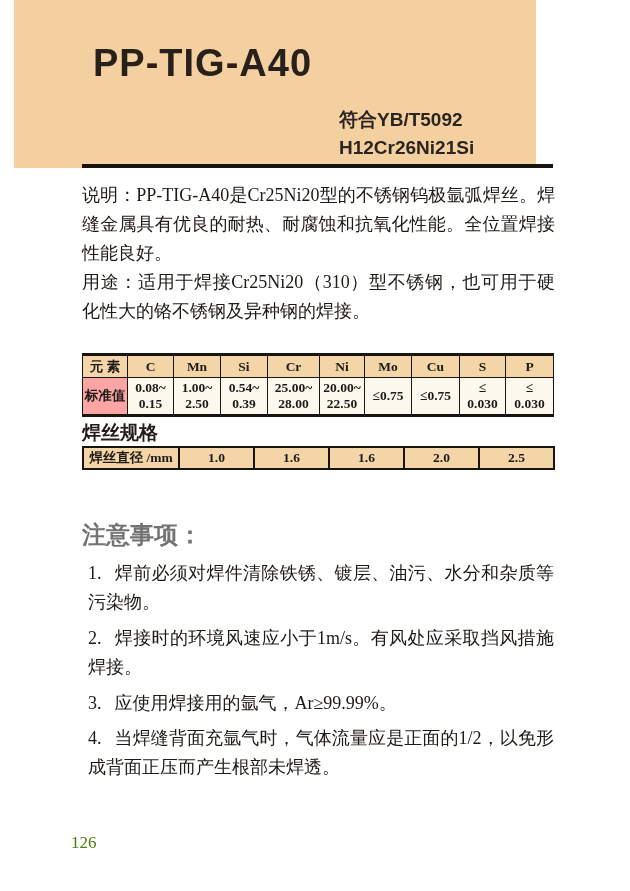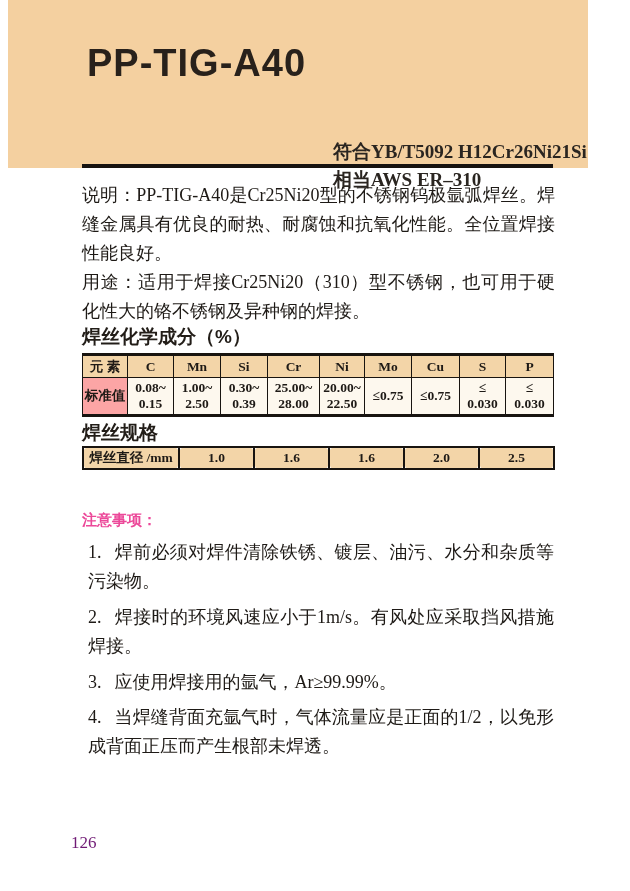--- a/index.html
+++ b/index.html
@@ -1,30 +1,30 @@
 <!DOCTYPE html>
 <html><head>
 <meta charset="utf-8">
 <style>
   html,body{margin:0;padding:0;}
   .page{
     position:relative;width:630px;height:891px;background:#ffffff;overflow:hidden;
     font-family:"Liberation Serif","DejaVu Serif",serif;color:#1e1a16;
   }
   
-  .hero{position:absolute;left:8px;top:0;width:580px;height:168px;background:#f4d0a0;}
+  .hero{position:absolute;left:14px;top:0;width:522px;height:168px;background:#f4d0a0;}
   .title{
     position:absolute;left:79px;top:42px;
     font-family:"Liberation Sans","DejaVu Sans",sans-serif;
     font-weight:bold;font-size:38px;letter-spacing:1px;color:#28211b;
   }
   .standards{
     position:absolute;left:325px;top:106px;
-    font-family:Liberation Serif, serif;
-    font-weight:bold;font-size:19px;line-height:28px;color:#2a2520;margin-top:32px;
+    font-family:Liberation Sans, sans-serif;
+    font-weight:bold;font-size:19px;line-height:28px;color:#2a2520;
   }
   .rule{position:absolute;left:82px;top:164px;width:471px;height:4px;background:#171310;}
 
   
   .intro{position:absolute;left:82px;top:181px;width:473px;font-size:18px;line-height:29px;text-align:justify;}
   .intro p{margin:0;}
   .lead-label{font-family:"Liberation Sans","DejaVu Sans",sans-serif;font-weight:normal;}
 
   .sec-heading{
     position:absolute;left:82px;
@@ -36,53 +36,51 @@
 
   table{border-collapse:collapse;table-layout:fixed;}
   td{border:1.6px solid #181410;text-align:center;vertical-align:middle;
      font-weight:bold;font-size:13.5px;line-height:16px;padding:1px 0;}
   .comp-table{position:absolute;left:82px;top:353px;width:471px;border-top:3px solid #181410;border-bottom:3px solid #181410;padding-left:16px;}
   .comp-table td.hd{background:#f3d5a8;height:19px;}
   .comp-table td.val{background:#fdf8ee;height:34px;}
   .comp-table td.lbl{background:#fca5a5;}
   .vline{display:block;}
   .spec-table{position:absolute;left:82px;top:446px;width:471px;border-top:2.5px solid #181410;border-bottom:2.5px solid #181410;}
-  .spec-table td{background:#f3d5a8;height:18px;border-width:2px;border-radius:6px;}
+  .spec-table td{background:#f3d5a8;height:18px;border-width:2px;}
 
   
   .notes{position:absolute;left:82px;top:511px;width:478px;font-size:18px;}
   .notes-heading{
     font-family:"Liberation Sans","DejaVu Sans",sans-serif;
-    font-weight:bold;font-size:15px;margin:0 0 8px 0;color:#ec4899;
+    font-weight:bold;font-size:24px;margin:8px 0 8px 0;color:#737373;
   }
   .note-item{margin:6px;line-height:29.4px;text-align:justify;}
   .note-num{margin-right:13px;}
 
-  .pageno{position:absolute;left:71px;top:833px;font-size:17px;color:#701a75;}
+  .pageno{position:absolute;left:71px;top:833px;font-size:17px;color:#4d7c0f;}
 </style>
 </head>
 <body>
 
 <div class="page">
 
   <div class="hero">
     <div class="title">PP-TIG-A40</div>
     <div class="standards">
       <div>符合YB/T5092 H12Cr26Ni21Si</div>
-      <div>相当AWS ER–310</div>
     </div>
   </div>
   <div class="rule"></div>
 
   <div class="intro">
     <p><span class="lead-label">说明：</span><span>PP-TIG-A40是Cr25Ni20型的不锈钢钨极氩弧焊丝。焊缝金属具有优良的耐热、耐腐蚀和抗氧化性能。全位置焊接性能良好。</span></p>
     <p><span class="lead-label">用途：</span><span>适用于焊接Cr25Ni20（310）型不锈钢，也可用于硬化性大的铬不锈钢及异种钢的焊接。</span></p>
   </div>
 
-  <div class="sec-heading h-comp">焊丝化学成分（%）</div>
 
   <table class="comp-table">
     <colgroup>
       <col style="width:45px">
         <col style="width:46px">
         <col style="width:47px">
         <col style="width:47px">
         <col style="width:52px">
       <col style="width:45px">
         <col style="width:47px">
@@ -107,21 +105,21 @@
       <td class="lbl">标准值</td>
       <td class="val">
         <span class="vline">0.08~</span>
         <span class="vline">0.15</span>
       </td>
       <td class="val">
         <span class="vline">1.00~</span>
         <span class="vline">2.50</span>
       </td>
       <td class="val">
-        <span class="vline">0.30~</span>
+        <span class="vline">0.54~</span>
         <span class="vline">0.39</span>
       </td>
       <td class="val">
         <span class="vline">25.00~</span>
         <span class="vline">28.00</span>
       </td>
       <td class="val">
         <span class="vline">20.00~</span>
         <span class="vline">22.50</span>
       </td>

